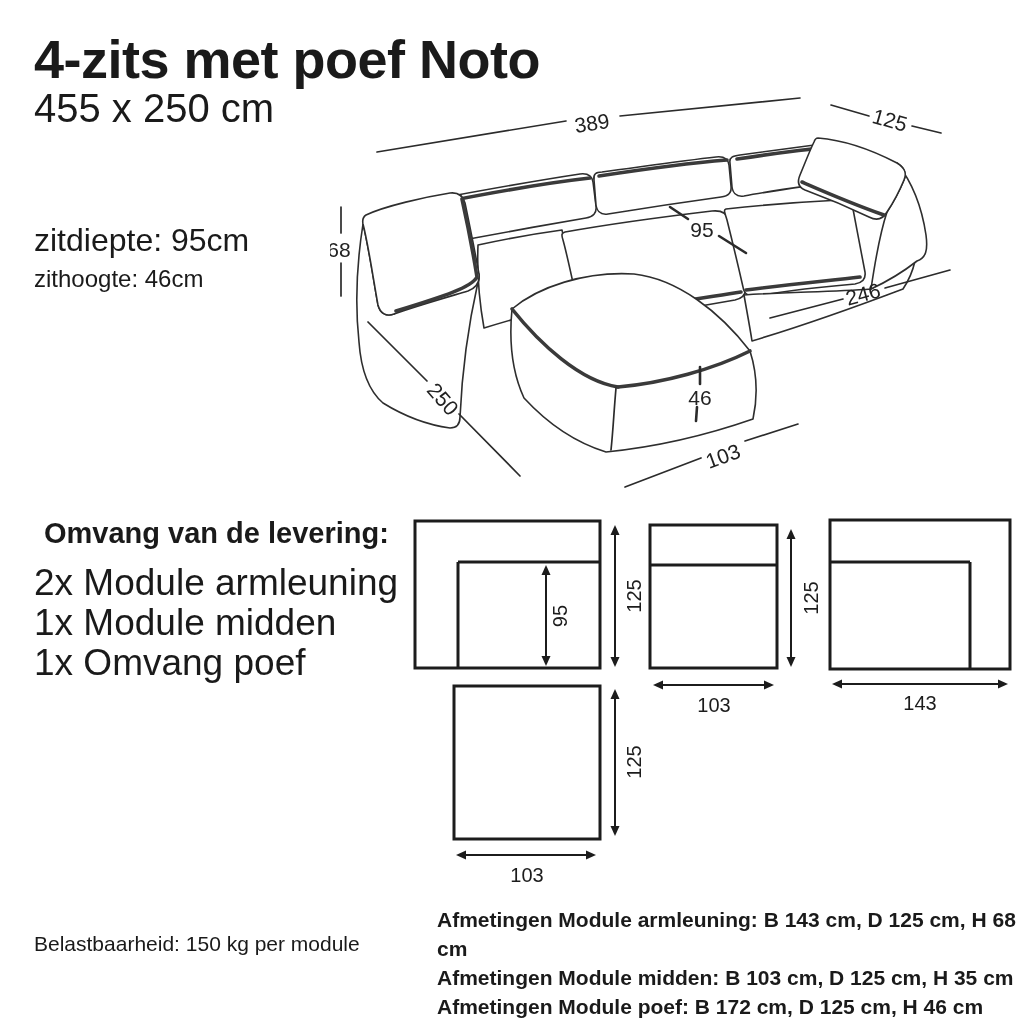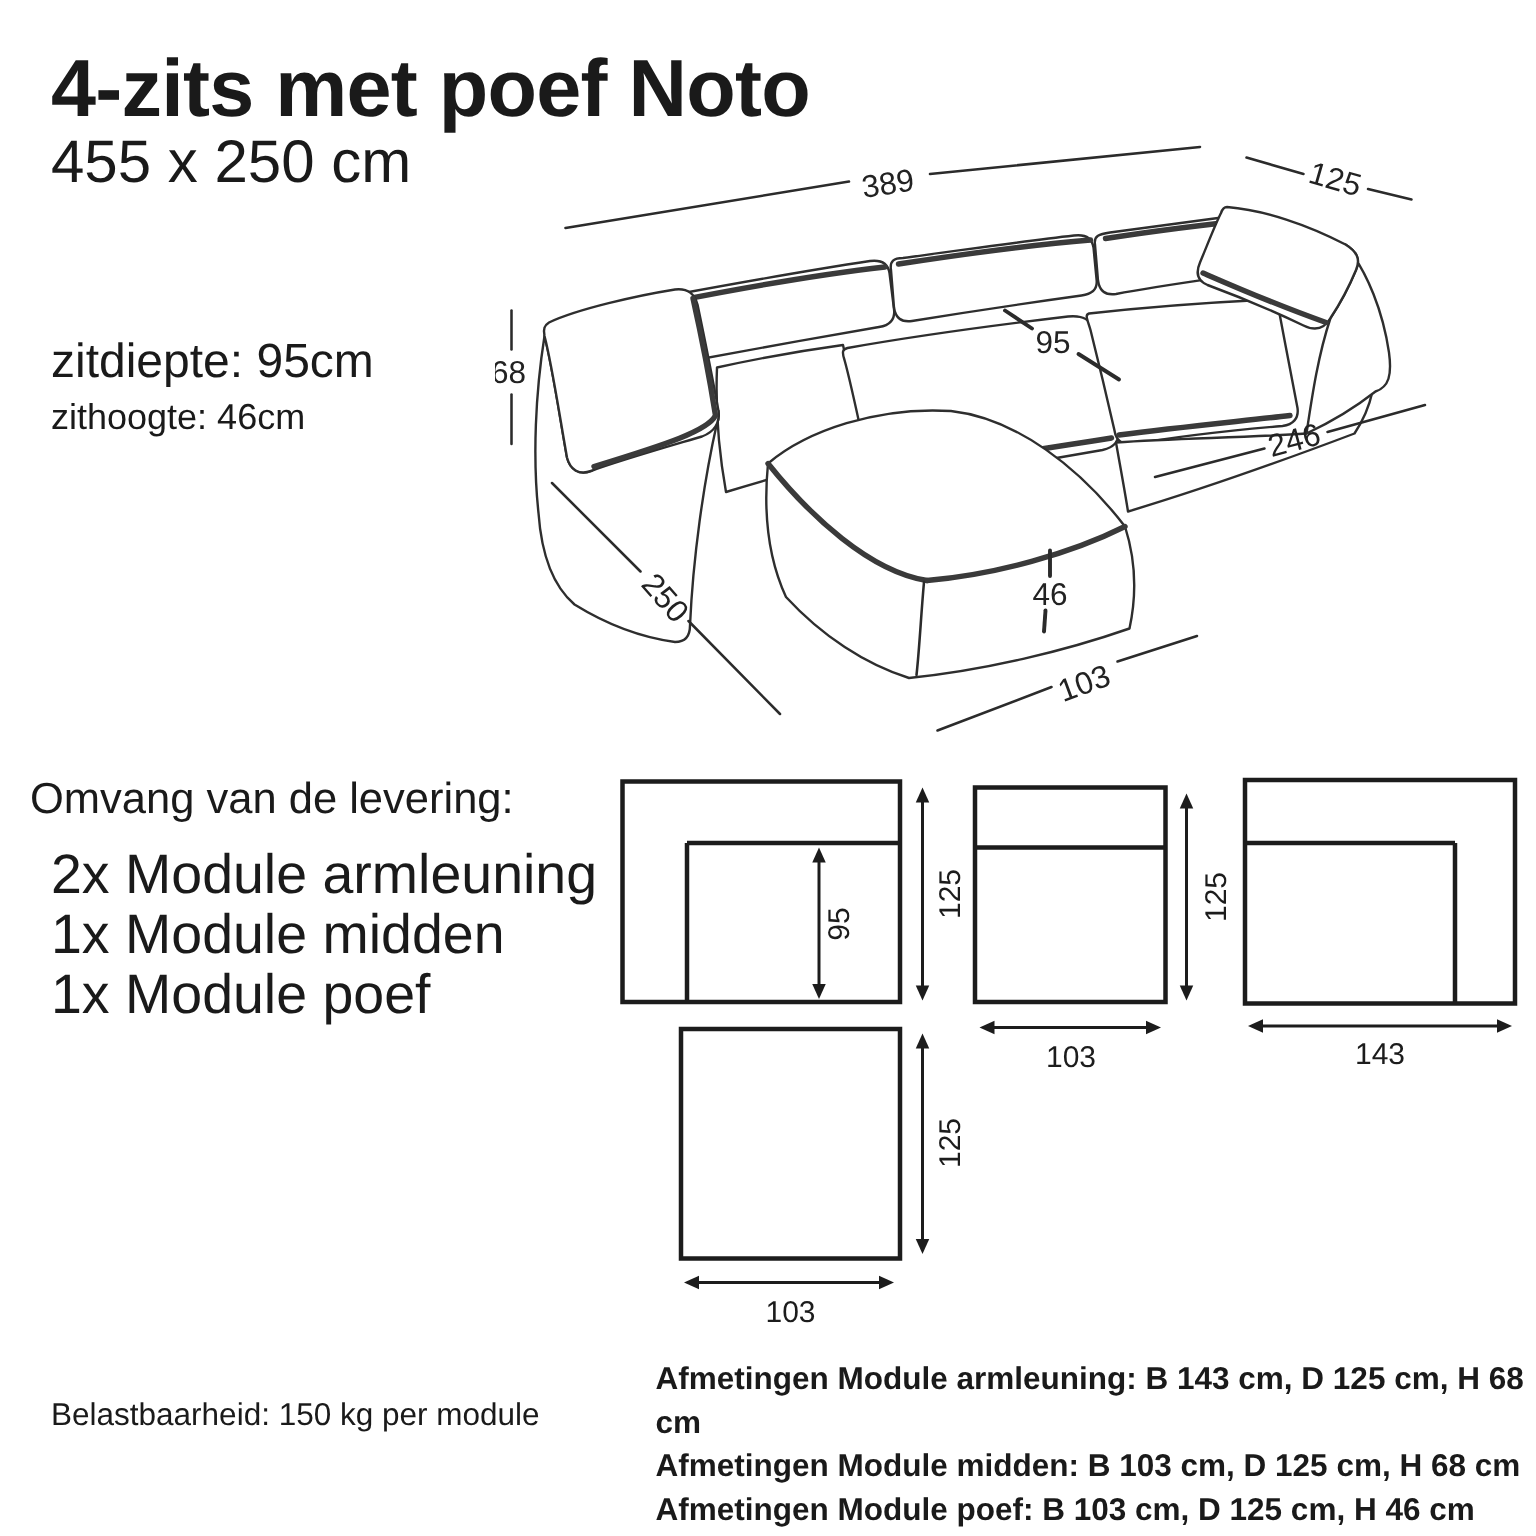--- a/index.html
+++ b/index.html
@@ -3,21 +3,21 @@
 <meta charset="utf-8">
 <style>
   html,body{margin:0;padding:0;background:#fff;}
   body{width:1024px;height:1024px;position:relative;overflow:hidden;
        font-family:"Liberation Sans",sans-serif;color:#1a1a1a;}
   .abs{position:absolute;}
   .title{left:34px;top:28px;font-size:54px;font-weight:700;letter-spacing:-0.5px;}
   .subtitle{left:34px;top:86px;font-size:40px;font-weight:400;}
   .spec1{left:34px;top:222px;font-size:32px;font-weight:400;}
   .spec2{left:34px;top:265px;font-size:24px;font-weight:400;}
-  .omvang-h{left:20px;top:517px;font-size:29px;font-weight:400;}
+  .omvang-h{left:44px;top:517px;font-size:29px;font-weight:700;}
   .omvang-list{left:34px;top:563px;font-size:37px;font-weight:400;line-height:40px;}
   .load-note{left:34px;top:932px;font-size:21px;font-weight:400;}
   .afm{left:437px;top:905px;font-size:21px;font-weight:700;line-height:29px;}
   svg text{font-family:"Liberation Sans",sans-serif;fill:#222;}
   .sketch{fill:#ffffff;stroke:#2e2e2e;stroke-width:1.6;stroke-linejoin:round;stroke-linecap:round;}
   .pipe{fill:none;stroke:#3a3a3a;stroke-width:3.6;stroke-linecap:round;}
   .dimline{fill:none;stroke:#2b2b2b;stroke-width:1.7;stroke-linecap:round;}
   .dimtxt{font-size:21px;font-weight:400;}
   .mrect{fill:#fff;stroke:#1c1c1c;stroke-width:3;}
   .mline{fill:none;stroke:#1c1c1c;stroke-width:3;}
@@ -120,21 +120,21 @@
     <path class="dimline" d="M625,487 L701,458"></path>
     <path class="dimline" d="M745,441 L798,424"></path>
     <text class="dimtxt" x="723" y="456" text-anchor="middle" dominant-baseline="central" transform="rotate(-20 723 456)">103</text>
   </g>
 </svg>
 
 <div class="abs omvang-h">Omvang van de levering:</div>
 <div class="abs omvang-list">
   <div>2x Module armleuning</div>
   <div>1x Module midden</div>
-  <div>1x Module poef</div>
+  <div>1x Omvang poef</div>
 </div>
 
 <svg class="abs" style="left:405px;top:505px;" width="615" height="380" viewBox="405 505 615 380">
 
   <g>
     <rect class="mrect" x="415" y="521" width="185" height="147"></rect>
     <path class="mline" d="M458,562 L600,562 M458,562 L458,668"></path>
     <path class="aline" d="M546,570 L546,661"></path>
     <polygon class="ahead" points="546,565 541.5,575 550.5,575"></polygon>
     <polygon class="ahead" points="546,666 541.5,656 550.5,656"></polygon>
@@ -176,15 +176,15 @@
     <path class="aline" d="M461,855 L591,855"></path>
     <polygon class="ahead" points="456,855 466,850.5 466,859.5"></polygon>
     <polygon class="ahead" points="596,855 586,850.5 586,859.5"></polygon>
     <text class="mtxt" x="527" y="875" text-anchor="middle" dominant-baseline="central">103</text>
   </g>
 </svg>
 
 <div class="abs load-note">Belastbaarheid: 150 kg per module</div>
 <div class="abs afm">
   <div>Afmetingen Module armleuning: B 143 cm, D 125 cm, H 68 cm</div>
-  <div>Afmetingen Module midden: B 103 cm, D 125 cm, H 68 cm</div>
-  <div>Afmetingen Module poef: B 103 cm, D 125 cm, H 46 cm</div>
+  <div>Afmetingen Module midden: B 103 cm, D 125 cm, H 35 cm</div>
+  <div>Afmetingen Module poef: B 172 cm, D 125 cm, H 46 cm</div>
 </div>
 
 </body></html>

